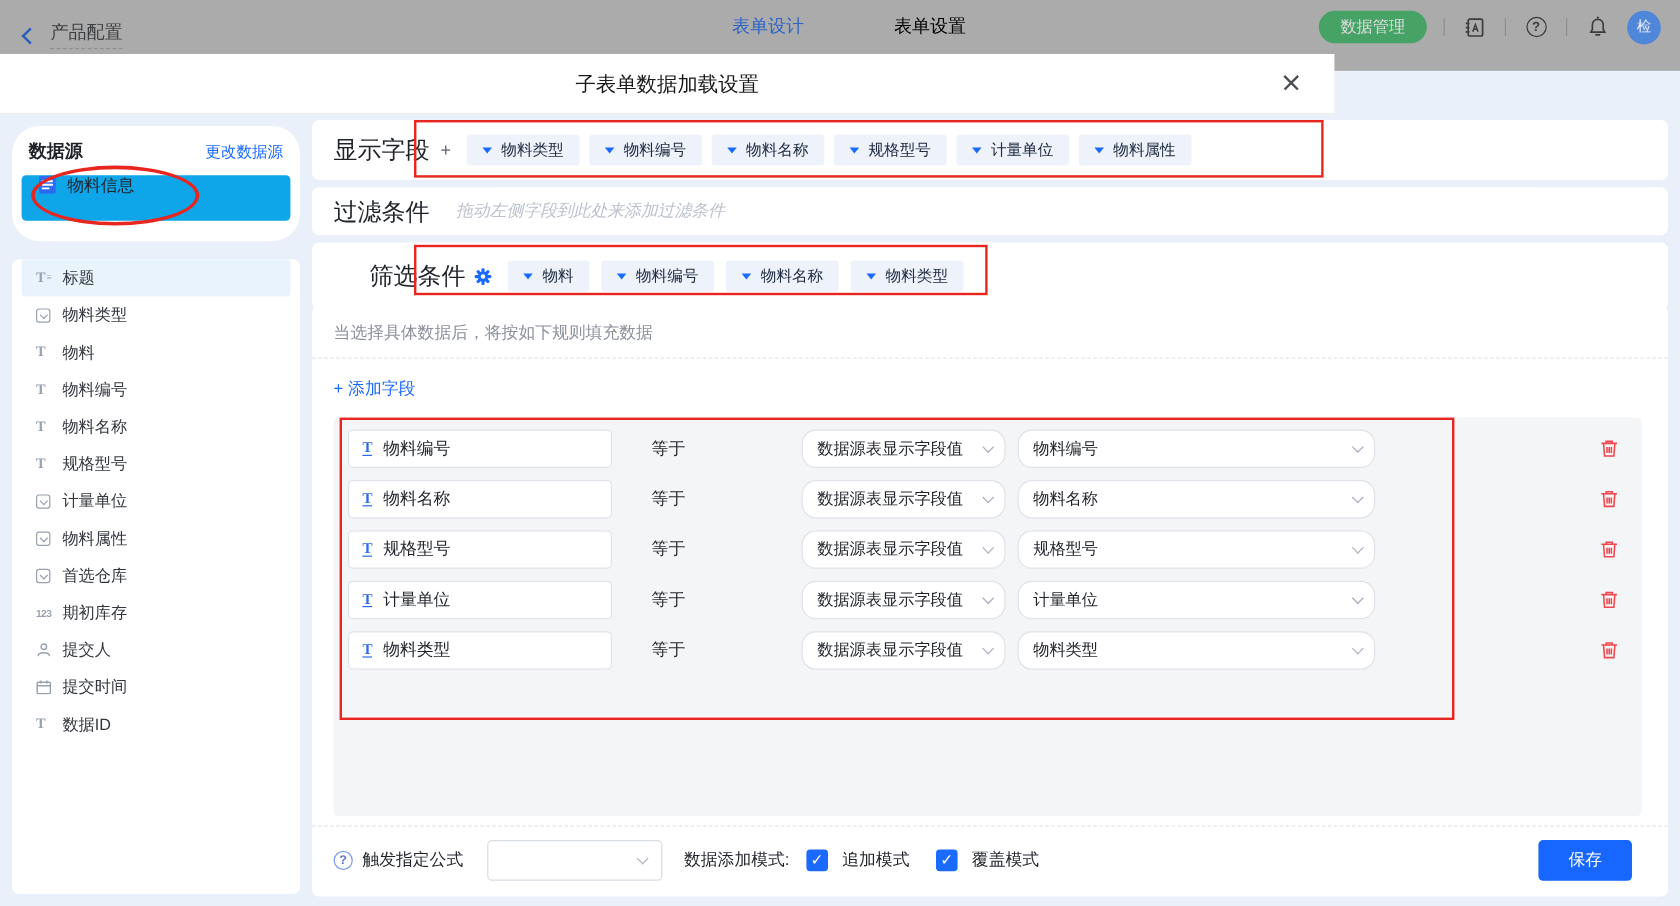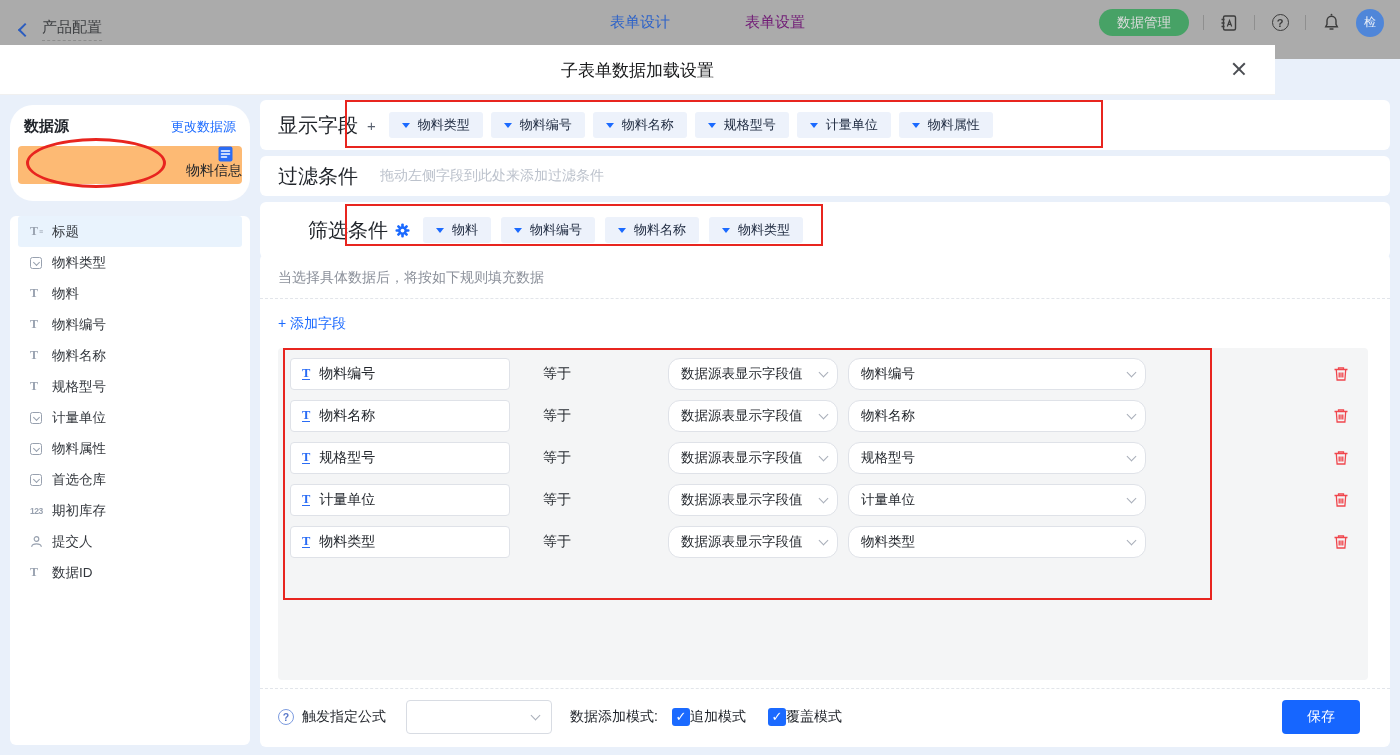--- a/index.html
+++ b/index.html
@@ -5,44 +5,44 @@
   * { margin:0; padding:0; box-sizing:border-box; }
   html,body { width:1400px; height:755px; font-family:"Liberation Sans","DejaVu Sans",sans-serif; }
   .stage { position:relative; width:1400px; height:755px; background:#e9f0fa; overflow:hidden; }
 
   
   .topbar { position:absolute; left:0; top:0; width:1400px; height:59px; background:#ababab; display:flex; align-items:center; }
   .back { display:flex; align-items:center; margin-left:20px; cursor:pointer; }
   .back-chev { width:10px; height:10px; border-left:2.5px solid #2b5cbf; border-bottom:2.5px solid #2b5cbf; transform:rotate(45deg); margin-right:12px; }
   .back-label { font-size:15px; color:#3d3f42; border-bottom:1px dashed #8f8f8f; padding-bottom:3px; }
   .top-tabs { position:absolute; left:610px; top:0; height:45px; display:flex; align-items:center; gap:75px; }
-  .top-tab { font-size:15px; color:#701a75; cursor:pointer; }
+  .top-tab { font-size:15px; color:#000000; cursor:pointer; }
   .top-tab.active { color:#2e63c8; }
   .top-right { position:absolute; right:16px; top:0; height:45px; display:flex; align-items:center; gap:14px; }
   .pill-btn { height:27px; padding:0 18px; border-radius:14px; background:#47a266; color:#dcdcdc; font-size:13.5px; display:flex; align-items:center; cursor:pointer; }
   .vsep { width:1px; height:15px; background:#8f8f8f; }
   .tb-icon { width:22px; height:22px; display:flex; align-items:center; justify-content:center; cursor:pointer; }
   .help-circ { width:17px; height:17px; border:1.4px solid #3c3c3c; border-radius:50%; color:#3c3c3c; font-size:11px; font-weight:bold; display:flex; align-items:center; justify-content:center; }
   .avatar { width:28px; height:28px; border-radius:50%; background:#4f86d9; color:#e8eef8; font-size:12px; display:flex; align-items:center; justify-content:center; cursor:pointer; }
 
   
-  .modal-head { position:absolute; left:0; top:45px; width:1275px; height:50px; background:#ffffff; border-bottom:1px solid #f0f0f0; }
+  .modal-head { position:absolute; left:0; top:45px; width:1112px; height:50px; background:#ffffff; border-bottom:1px solid #f0f0f0; }
   .modal-title { position:absolute; left:0; right:0; top:14px; text-align:center; font-size:17px; color:#17181a; font-weight:500; }
   .close-x { position:absolute; right:26px; top:14px; width:20px; height:20px; cursor:pointer; }
   .close-x::before,.close-x::after { content:""; position:absolute; left:2px; top:9px; width:16px; height:1.6px; background:#4a4d52; }
   .close-x::before { transform:rotate(45deg);} .close-x::after { transform:rotate(-45deg);}
 
   .card { position:absolute; background:#fff; border-radius:6px; }
 
   
   .ds-card { left:10px; top:105px; width:240px; height:96px;border-radius:23px; }
   .ds-head { display:flex; justify-content:space-between; align-items:center; padding:12px 14px 0 14px; }
   .ds-title { font-size:15px; font-weight:bold; color:#1f2329; }
   .link { font-size:13px; color:#1b6aff; cursor:pointer; }
-  .ds-item { margin:10px 8px 0 8px; height:38px; background:#fdba74; border-radius:4px; display:flex; align-items:flex-end; padding-left:14px; cursor:pointer;flex-direction:column; }
+  .ds-item { margin:10px 8px 0 8px; height:38px; background:#0ea5e9; border-radius:4px; display:flex; align-items:flex-start; padding-left:14px; cursor:pointer; }
   .formdoc { width:15px; height:16px; margin-right:9px; flex:none; }
   .ds-item-label { font-size:14px; color:#1f2329; }
 
   
   .fd-card { left:10px; top:216px; width:240px; height:529px; }
   .fd-title { padding:12px 14px 4px 14px; font-size:15px; font-weight:bold; color:#1f2329; }
   .f-row { height:31px; margin:0 8px; border-radius:3px; display:flex; align-items:center; padding-left:12px; cursor:pointer; }
   .f-row.sel { background:#e9f3fd; }
   .f-ic { width:22px; flex:none; color:#98a1af; font-size:11px; display:flex; align-items:center; }
   .f-ic .tglyph { font-size:12px; font-weight:bold; font-family:"Liberation Serif","DejaVu Serif",serif; }
@@ -55,21 +55,21 @@
   .rowcard { left:260px; width:1130px; display:flex; align-items:center; padding-left:18px; }
   .rc-a { top:100px; height:50px; }
   .rc-b { top:156px; height:40px; }
   .rc-c { top:202px; height:56px;padding-left:48px; }
   .rc-label { font-size:20px; color:#1f2329; font-weight:500; white-space:nowrap; }
   .plus-sm { color:#5a6270; font-size:15px; margin-left:9px; }
   .tags { display:flex; gap:8px; margin-left:13px; }
   .tag { height:26px; background:#edf2fb; border-radius:3px; display:flex; align-items:center; padding:0 13px; gap:8px; cursor:pointer; }
   .tri-dn { width:0; height:0; border-left:4.5px solid transparent; border-right:4.5px solid transparent; border-top:5.5px solid #1b6aff; }
   .tag-t { font-size:13px; color:#202c42; }
-  .placeholder { margin-left:22px; font-size:14px; color:#bcc2cc; }
+  .placeholder { margin-left:22px; font-size:14px; color:#bcc2cc;font-style:italic; }
   .gear { width:15px; height:15px; margin-left:7px; flex:none; }
 
   
   .main-card { left:260px; top:254px; width:1130px; height:493px; }
   .hint { position:absolute; left:18px; top:15px; font-size:14px; color:#8b909a; }
   .dash { position:absolute; left:0; right:0; border-top:1px dashed #e2e5ea; }
   .dash1 { top:44px; } .dash2 { top:434px; }
   .addfield { position:absolute; left:18px; top:61px; font-size:14px; color:#1b6aff; cursor:pointer; }
   .rules-bg { position:absolute; left:18px; top:94px; width:1090px; height:332px; background:#f4f5f6; border-radius:4px; }
   .rule-row { position:absolute; left:0; width:100%; height:32px; }
@@ -83,21 +83,21 @@
   .ssel-t { font-size:13.5px; color:#1f2329; white-space:nowrap; }
   .chev { width:7px; height:7px; border-right:1.5px solid #a8aeb9; border-bottom:1.5px solid #a8aeb9; transform:rotate(45deg); margin-top:-3px; flex:none; }
   .trash { position:absolute; left:1054px; top:7px; width:18px; height:18px; cursor:pointer; }
 
   
   .foot { position:absolute; left:0; top:446px; width:100%; height:34px; display:flex; align-items:center; padding-left:18px; }
   .q-circ { width:16px; height:16px; border:1.3px solid #7d9ce0; border-radius:50%; color:#5b79c9; font-size:10.5px; font-weight:bold; display:flex; align-items:center; justify-content:center; flex:none; }
   .foot-label { font-size:14px; color:#1f2329; margin-left:8px; white-space:nowrap; }
   .formula-sel { width:146px; height:34px; border:1px solid #d8dce3; border-radius:4px; margin-left:20px; display:flex; align-items:center; justify-content:flex-end; padding-right:12px; cursor:pointer; }
   .mode-label { font-size:14px; color:#1f2329; margin-left:18px; white-space:nowrap; }
-  .cb-group { display:flex; align-items:flex-end; margin-left:14px; gap:0; cursor:pointer; }
+  .cb-group { display:flex; align-items:flex-end; margin-left:14px; gap:12px; cursor:pointer; }
   .cb { width:18px; height:18px; background:#1b6aff; border-radius:3px; position:relative; flex:none; }
   .cb::after { content:"✓"; position:absolute; left:0; top:0; width:18px; height:18px; color:#fff; font-size:13px; line-height:18px; text-align:center; font-weight:bold; }
   .cb-label { font-size:14px; color:#1f2329; white-space:nowrap; }
   .save-btn { position:absolute; right:30px; top:446px; width:78px; height:34px; background:#1666ff; color:#fff; font-size:14px; border:none; border-radius:4px; cursor:pointer; }
 
   
   .anno { position:absolute; border:2.5px solid #e8251f; pointer-events:none; z-index:50; }
   .anno-ellipse { border-width:3px; border-radius:50%; }
   svg { display:block; }
 </style>
@@ -224,20 +224,29 @@
       <span class="f-label">期初库存</span>
     </div>
     <div class="f-row">
       <span class="f-ic">
         <svg width="13" height="13" viewBox="0 0 13 13" fill="none" stroke="#98a1af" stroke-width="1.2">
           <circle cx="6.5" cy="4" r="2.3"></circle>
             <path d="M1.8 11.3c.6-3.2 8.8-3.2 9.4 0" stroke-linecap="round"></path>
         </svg>
       </span>
       <span class="f-label">提交人</span>
+    </div>
+    <div class="f-row">
+      <span class="f-ic">
+        <svg width="13" height="13" viewBox="0 0 13 13" fill="none" stroke="#98a1af" stroke-width="1.2">
+          <rect x="1" y="2.5" width="11" height="9.5" rx="1"></rect>
+            <path d="M1 5.5h11M4 1v2.5M9 1v2.5"></path>
+        </svg>
+      </span>
+      <span class="f-label">提交时间</span>
     </div>
     <div class="f-row">
       <span class="f-ic">
           <span class="tglyph">T</span>
         </span>
       <span class="f-label">数据ID</span>
     </div>
   </div>
 
   <div class="card rowcard rc-a">

